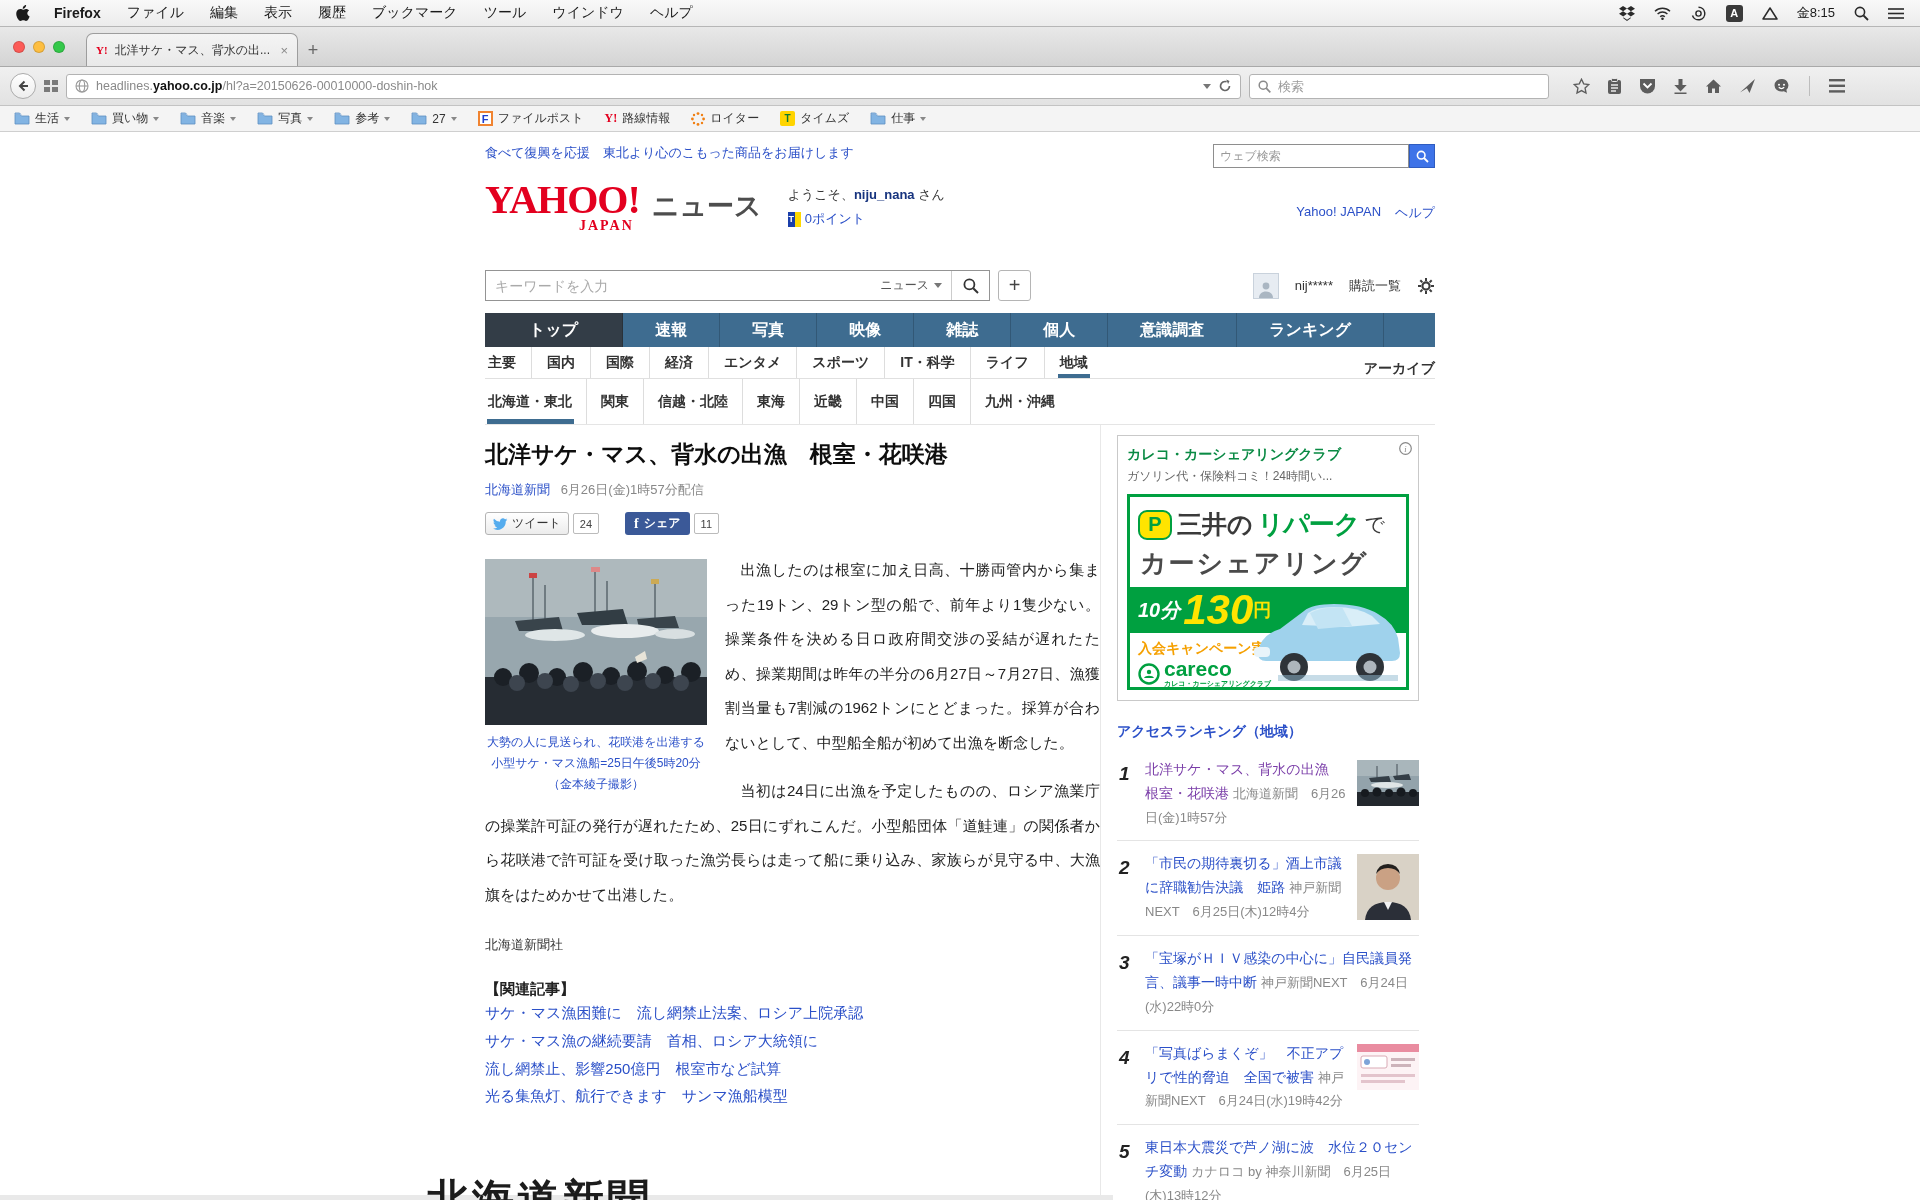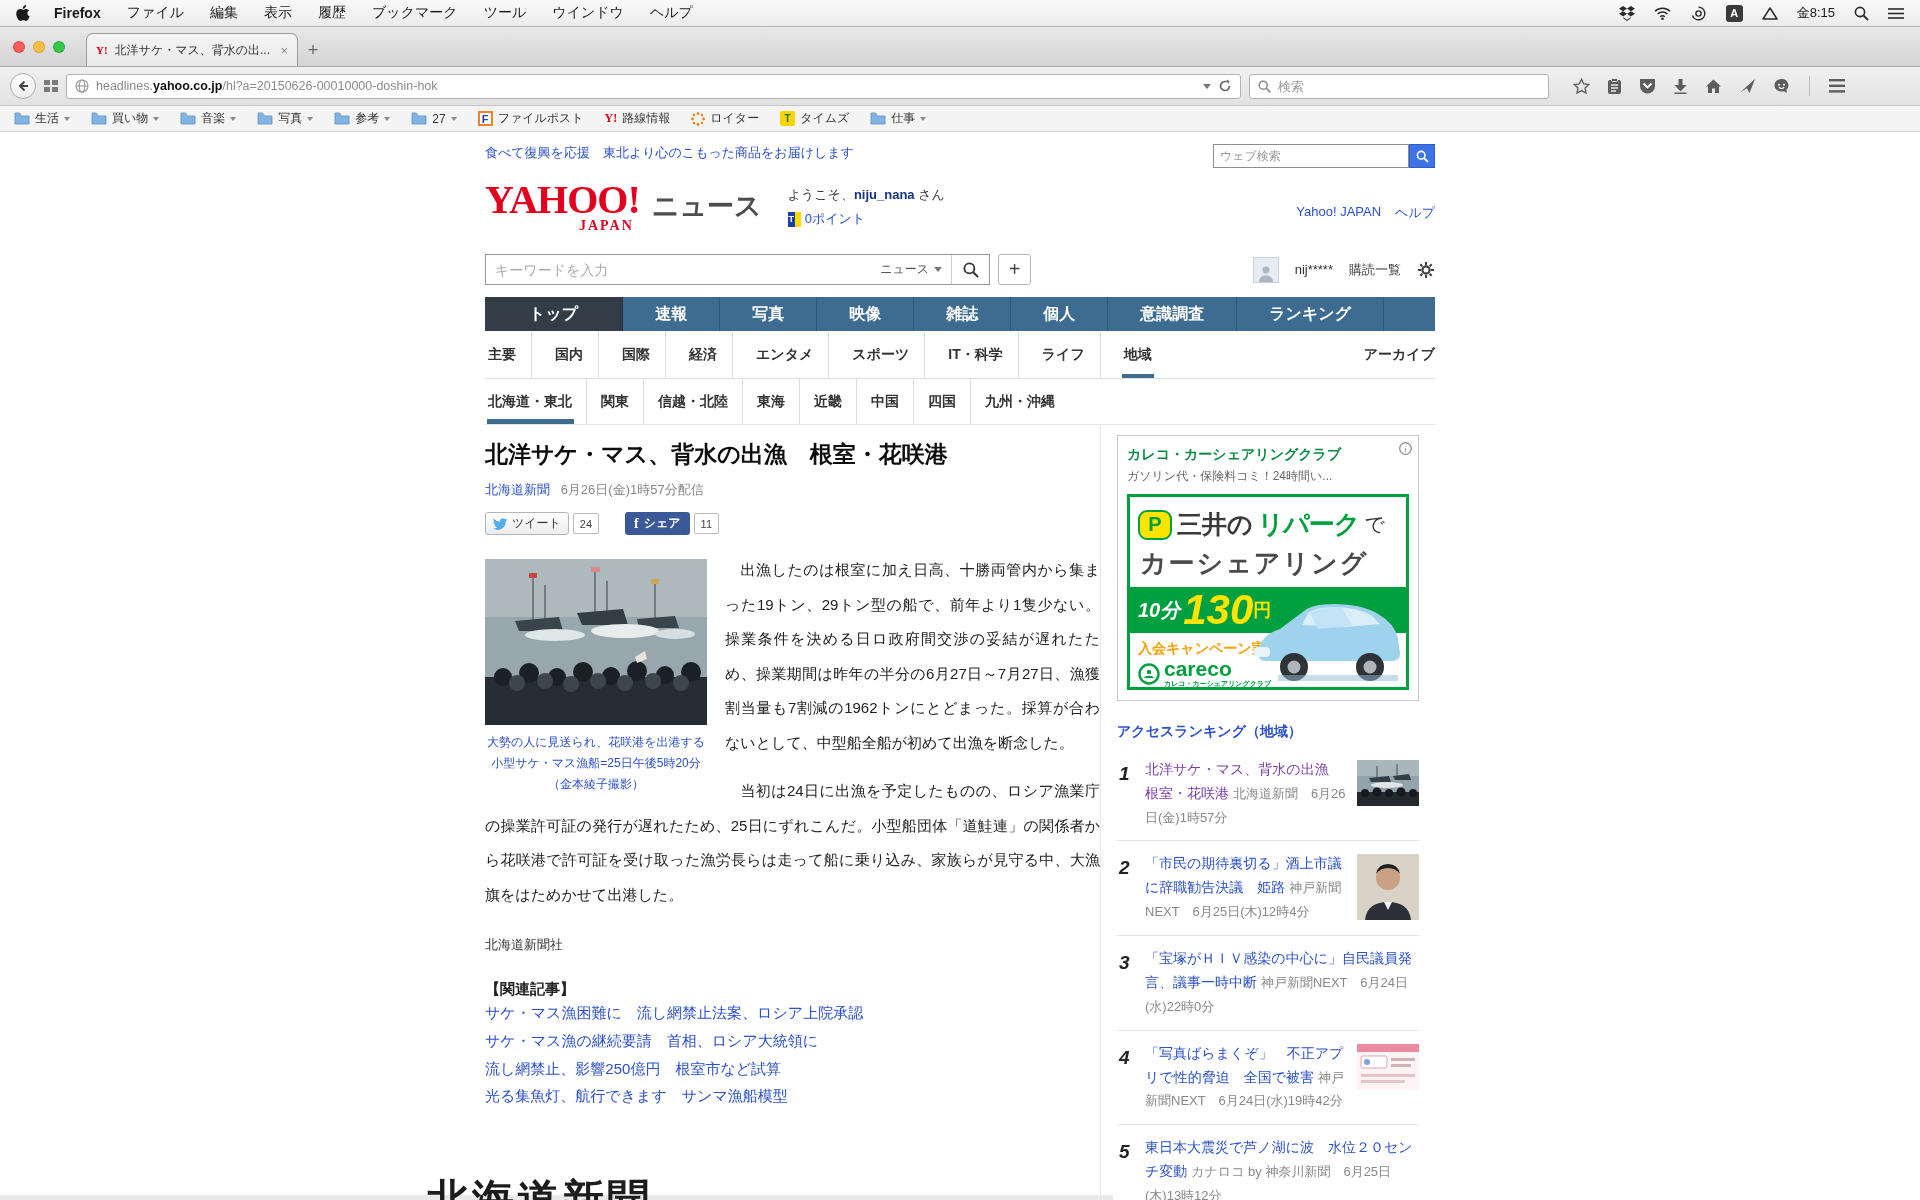--- a/index.html
+++ b/index.html
@@ -77,37 +77,37 @@
   .ylogo .sub { position:absolute; right:6px; bottom:-13px; font-size:14px; letter-spacing:2px; }
   .service { font-size:27px; font-weight:bold; color:#4d4d4d; margin:8px 0 0 12px; }
   .welcome { margin-left:26px; font-size:13px; padding-top:6px; }
   .welcome b { color:#16337e; }
   .points-row { margin-top:6px; display:flex; align-items:center; gap:4px; }
   .tpoint { width:13px; height:15px; display:flex; }
   .tpoint .b { width:7px; background:#1b3faa; color:#fff; font-size:9px; font-weight:bold; text-align:center; line-height:15px; }
   .tpoint .y { width:6px; background:#ffd800; }
   .top-links { margin-left:auto; padding-top:24px; font-size:13px; display:flex; gap:14px; }
 
-  .search-row { margin-top:12px; display:flex; align-items:center; }
+  .search-row { margin-top:28px; display:flex; align-items:center; }
   .kw-box { width:505px; height:31px; border:1px solid #949494; display:flex; align-items:center; background:#fff; }
   .kw-box input { flex:1; border:none; outline:none; padding:0 9px; font-size:14px; font-family:inherit; }
   .kw-box input::placeholder { color:#aaa; }
   .kw-scope { font-size:12px; color:#555; display:flex; align-items:center; gap:5px; padding:0 9px; }
   .kw-btn { width:38px; height:29px; border-left:1px solid #ccc; display:flex; align-items:center; justify-content:center; }
   .add-btn { width:33px; height:31px; border:1px solid #b5b5b5; border-radius:3px; margin-left:8px;
              font-size:20px; color:#444; display:flex; align-items:center; justify-content:center; background:#fff; }
   .user-area { margin-left:auto; display:flex; align-items:center; gap:16px; font-size:13px; color:#333; }
   .avatar { width:26px; height:26px; background:#e7ecf2; border:1px solid #c9d2dc; display:flex; align-items:flex-end; justify-content:center; }
 
   .nav-tabs { display:flex; height:34px; background:#3e6c90; margin-top:12px; }
   .nav-tab { color:#fff; font-size:16px; font-weight:bold; display:flex; align-items:center;
              padding:0 32px; border-right:1px solid rgba(0,0,0,.18); }
   .nav-tab.active { background:#333d47; padding:0 44px; }
 
-  .subnav { display:flex; align-items:center; height:48px; border-bottom:1px solid #e0e0e0;gap:8px; }
+  .subnav { display:flex; align-items:flex-end; height:32px; border-bottom:1px solid #e0e0e0; }
   .sn-item { font-size:14px; font-weight:bold; color:#333; padding:0 15px; height:100%;
              display:flex; align-items:center; border-right:1px solid #ddd; position:relative; }
   .sn-item:first-child { padding-left:3px; }
   .sn-item.last { border-right:none; }
   .sn-item.active::after { content:""; position:absolute; left:13px; right:13px; bottom:0; height:4px; background:#3e6c90; }
   .archive { margin-left:auto; font-size:14px; font-weight:bold; color:#333; }
 
   .region-nav { display:flex; align-items:center; height:46px; border-bottom:1px solid #e5e5e5; }
   .rg-item { font-size:14px; font-weight:bold; color:#333; padding:0 14px; height:100%;
              display:flex; align-items:center; border-right:1px solid #ddd; position:relative; }

